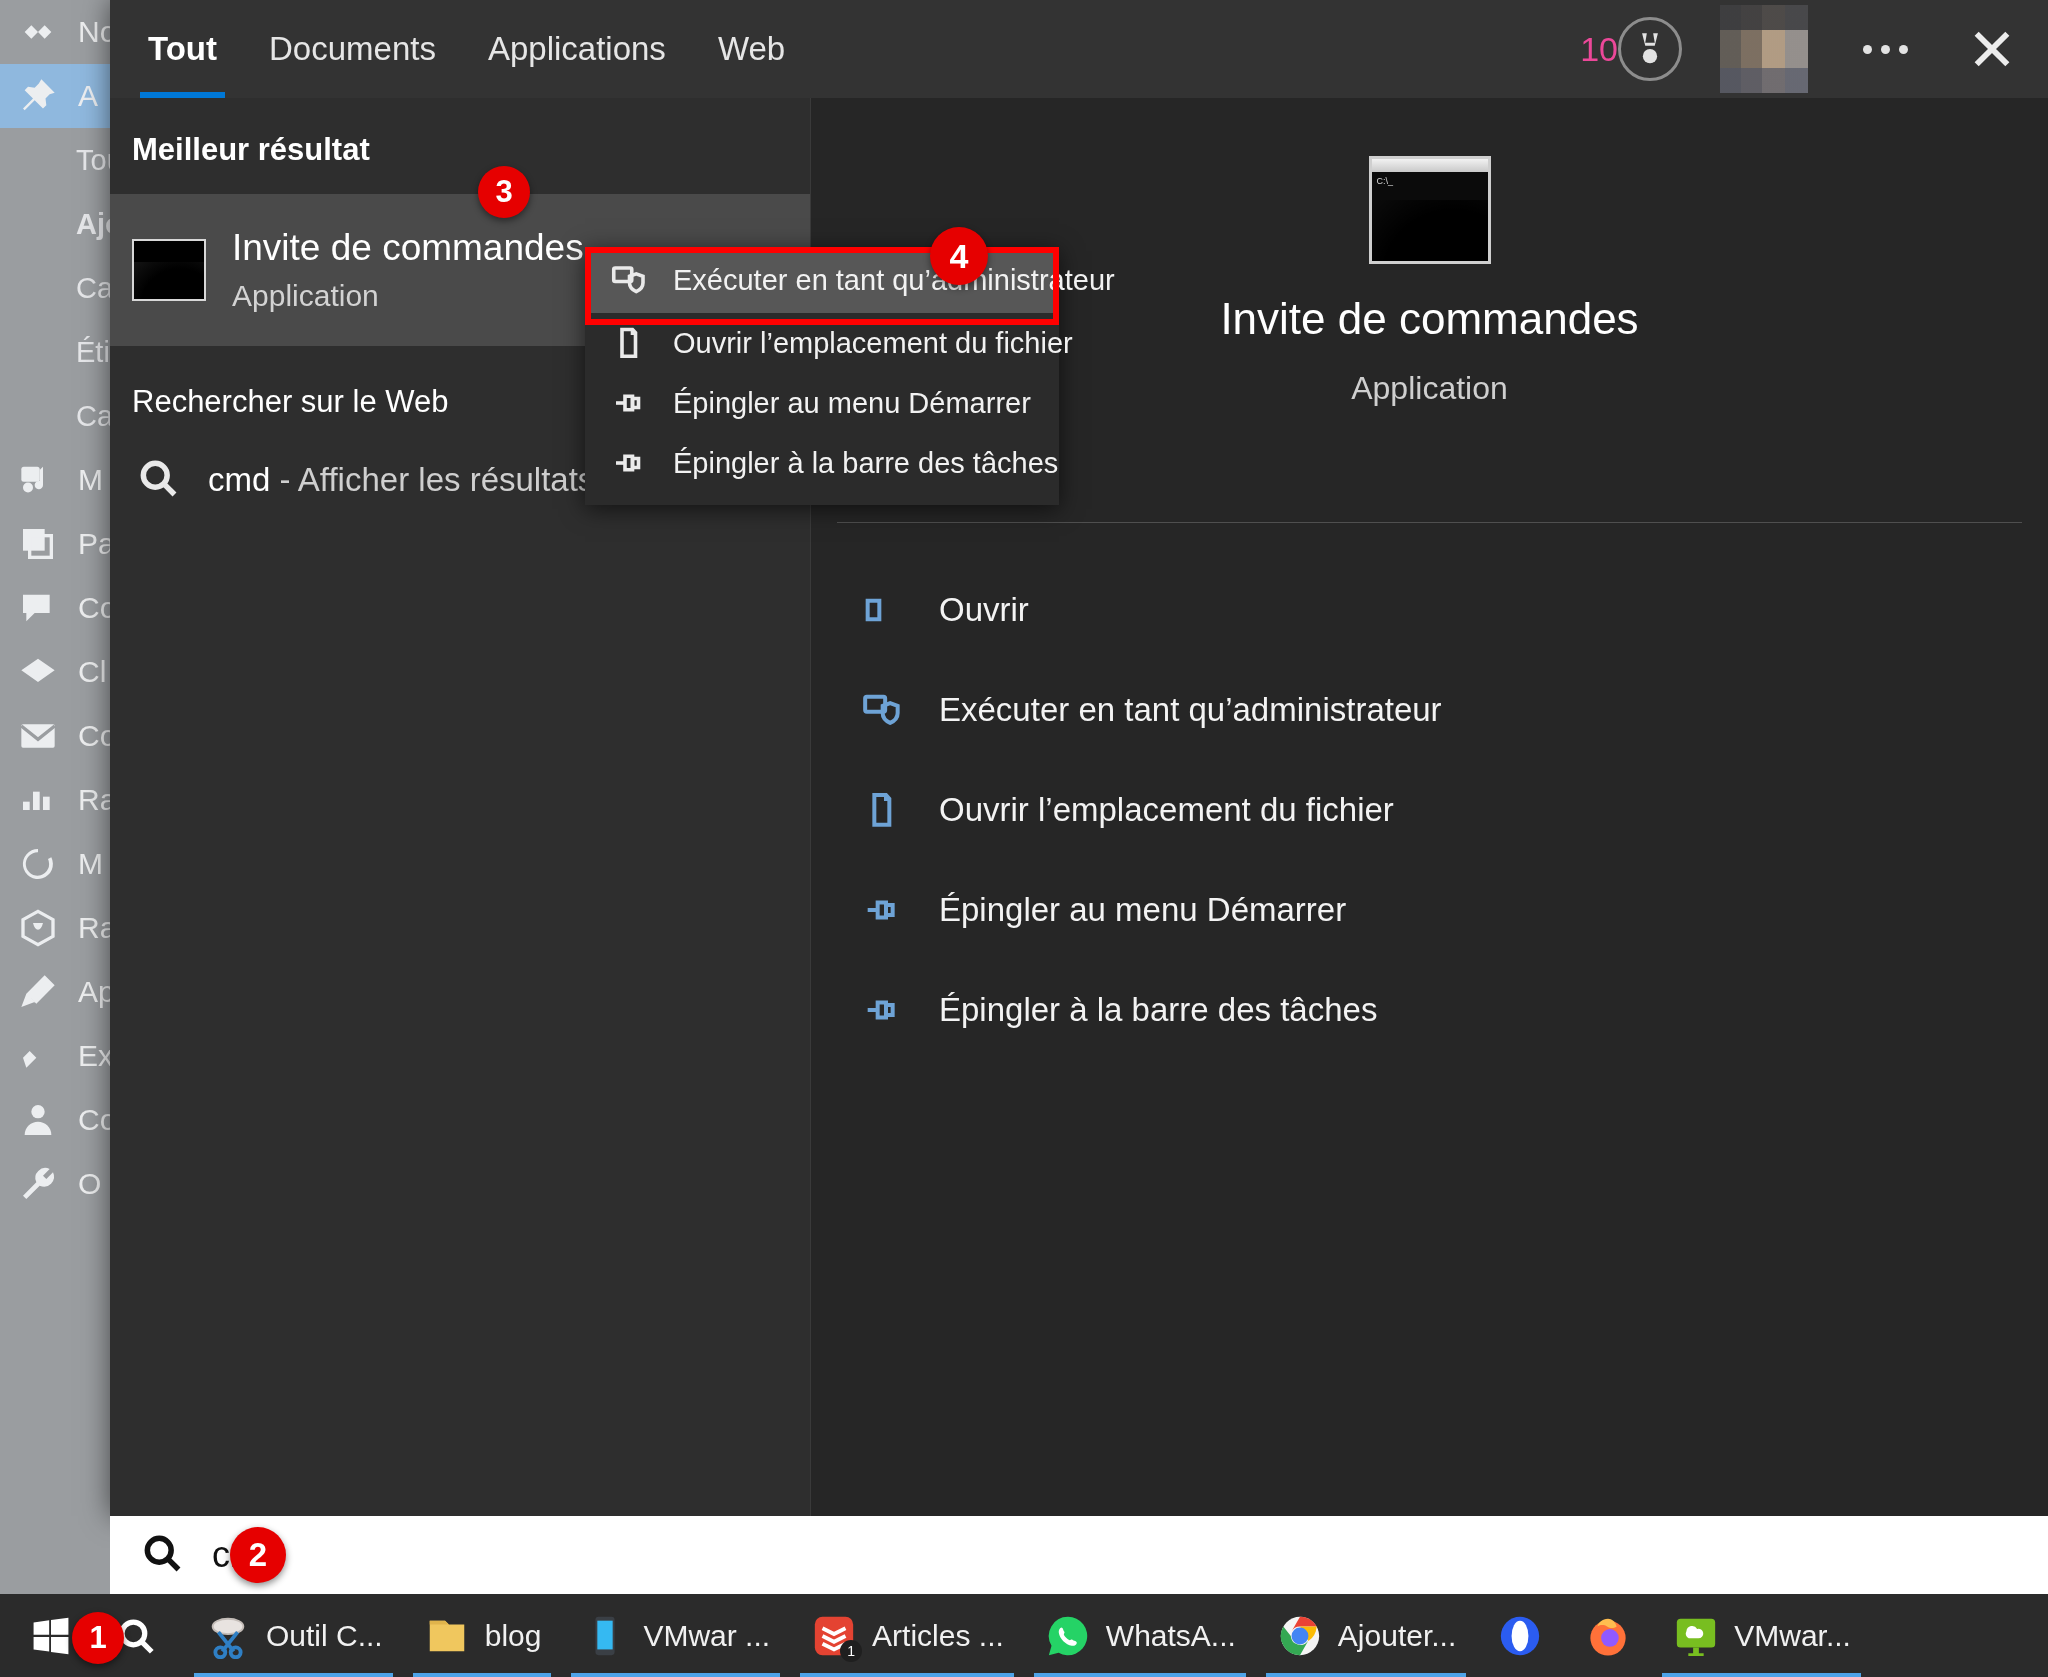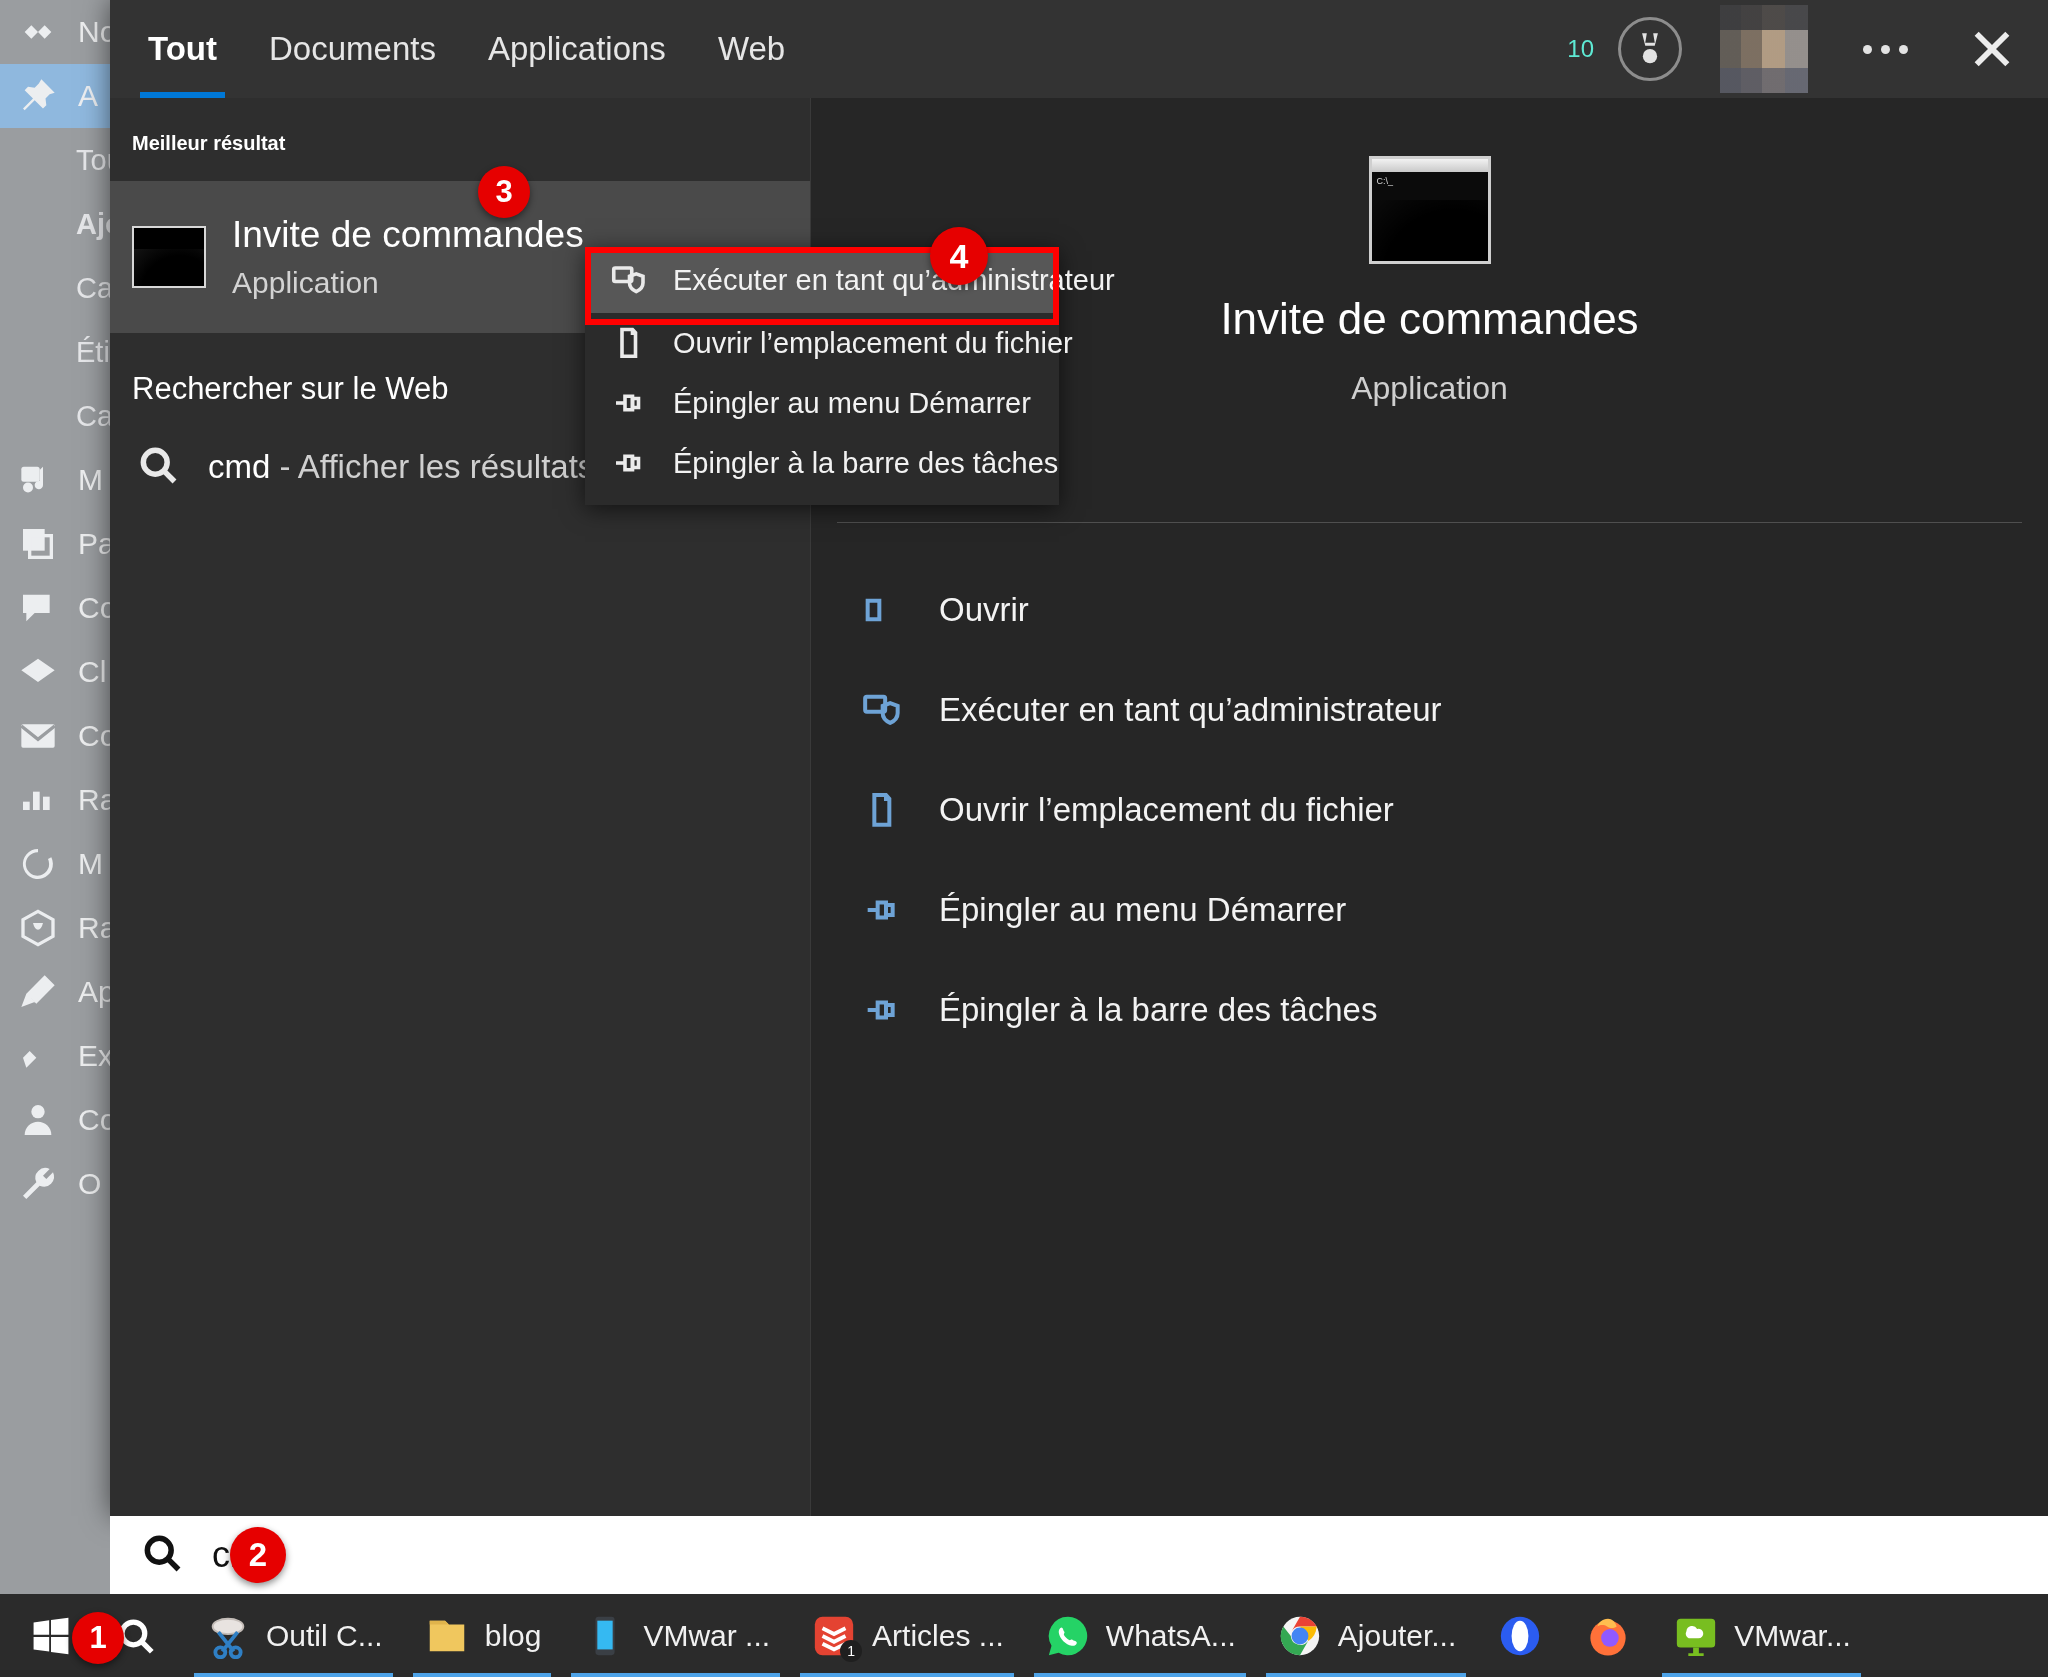--- a/index.html
+++ b/index.html
@@ -52,21 +52,21 @@
   .tab.active { font-weight: bold; color: #ffffff; justify-content: center; }
   .tab.active::after {
     content: ""; position: absolute; left: 18px; right: 18px; bottom: 0;
     height: 6px; background: #0078d7;
   }
   .caret { width: 0; height: 0; border-left: 14px solid transparent;
            border-right: 14px solid transparent; border-top: 16px solid #e6e6e6; }
   .hdr-right {
     margin-left: auto; display: flex; align-items: center; gap: 0; padding-right: 10px;
   }
-  .count-badge { color: #5eead4; font-size: 24px; margin-right: 24px; }
+  .count-badge { color: #ec4899; font-size: 34px; }
   .medal-circle {
     width: 64px; height: 64px; border-radius: 50%;
     border: 3px solid #8d8d8d; display: flex; align-items: center; justify-content: center;
     margin-right: 38px;
   }
   .medal-circle svg { width: 38px; height: 38px; fill: #e2e2e2; }
   .avatar {
     width: 88px; height: 88px; margin-right: 34px;
     background:
       linear-gradient(90deg,#4a4a4a 0 24%, #6d6258 24% 48%, #b39d85 48% 74%, #8d8d91 74% 100%);
@@ -82,21 +82,21 @@
                   justify-content: center; gap: 9px; margin-right: 18px; }
   .ellipsis-btn i { width: 9px; height: 9px; border-radius: 50%; background: #e3e3e3; display:block; }
   .close-btn { width: 92px; height: 92px; display: flex; align-items: center; justify-content: center; }
   .close-btn svg { width: 46px; height: 46px; stroke: #ececec; stroke-width: 3; fill: none; }
 
   .flyout-body { display: flex; height: 1418px; }
   .col-left { width: 700px; background: #2e2e2e; position: relative; }
   .col-right { flex: 1; background: #262626; position: relative; border-left: 1px solid #3a3a3a;}
 
   .section-title {
-    color: #ffffff; font-size: 20px; font-weight: bold;
+    color: #ffffff; font-size: 31px; font-weight: bold;
     padding: 34px 0 26px 22px;
   }
   .best-row {
     display: flex; align-items: center; gap: 26px;
     height: 152px; padding-left: 22px; background: #4a4a4a;
     position: relative;
   }
   .cmd-tile {
     width: 74px; height: 62px; background: #000; border: 2px solid #d8d8d8;
     position: relative; flex: 0 0 74px;

